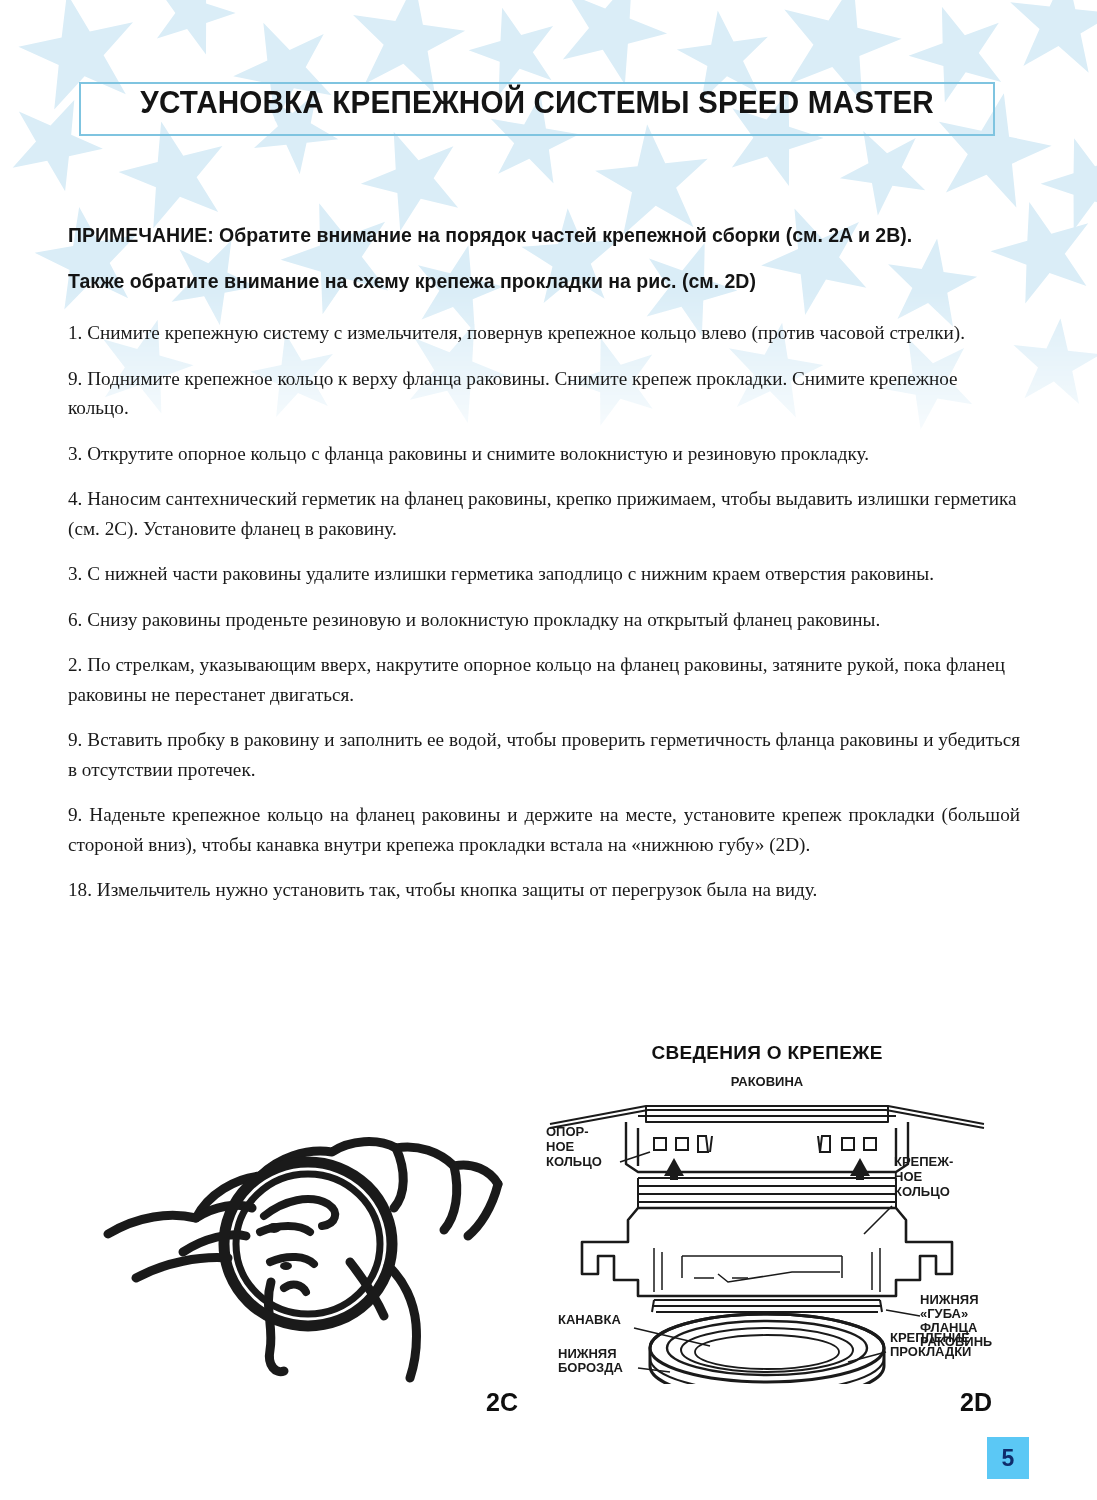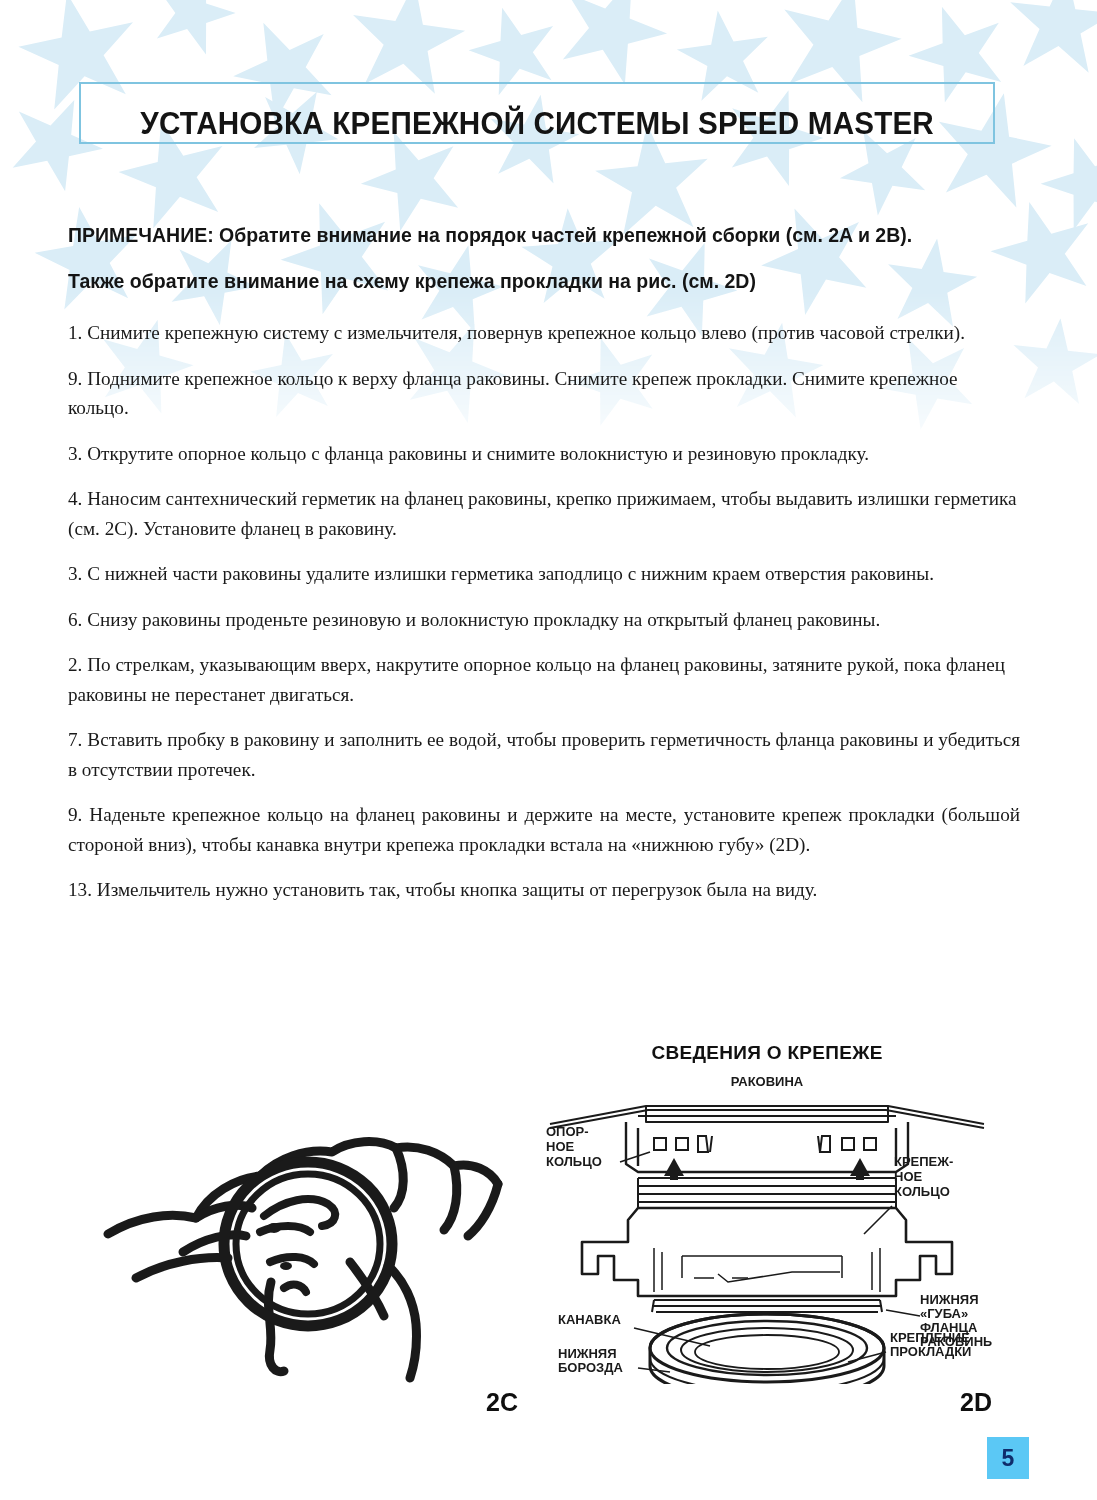--- a/index.html
+++ b/index.html
@@ -28,26 +28,26 @@
     z-index: 0;
   }
   .stars svg { display: block; }
 
   
   .title-box {
     position: absolute;
     left: 79px;
     top: 82px;
     width: 916px;
-    height: 62px;
+    height: 54px;
     box-sizing: border-box;
     border: 2px solid #7fc4e0;
     background: transparent;
     display: flex;
-    align-items: flex-end;
+    align-items: flex-start;
     justify-content: center;
     z-index: 3;
   }
   .title-text {
     font-family: "Liberation Sans", sans-serif;
     font-weight: bold;
     font-size: 31.5px;
     letter-spacing: 0.2px;
     color: #141414;
     white-space: nowrap;
@@ -215,23 +215,23 @@
     <p class="note">ПРИМЕЧАНИЕ: Обратите внимание на порядок частей крепежной сборки (см. 2A и 2B).</p>
     <p class="note second">Также обратите внимание на схему крепежа прокладки на рис. (см. 2D)</p>
 
     <p class="step nojustify">1. Снимите крепежную систему с измельчителя, повернув крепежное кольцо влево (против часовой стрелки).</p>
     <p class="step nojustify">9. Поднимите крепежное кольцо к верху фланца раковины. Снимите крепеж прокладки. Снимите крепежное кольцо.</p>
     <p class="step nojustify">3. Открутите опорное кольцо с фланца раковины и снимите волокнистую и резиновую прокладку.</p>
     <p class="step nojustify">4. Наносим сантехнический герметик на фланец раковины, крепко прижимаем, чтобы выдавить излишки герметика (см. 2C). Установите фланец в раковину.</p>
     <p class="step nojustify">3. С нижней части раковины удалите излишки герметика заподлицо с нижним краем отверстия раковины.</p>
     <p class="step">6. Снизу раковины проденьте резиновую и волокнистую прокладку на открытый фланец раковины.</p>
     <p class="step nojustify">2. По стрелкам, указывающим вверх, накрутите опорное кольцо на фланец раковины, затяните рукой, пока фланец раковины не перестанет двигаться.</p>
-    <p class="step">7. Вставить пробку в раковину и заполнить ее водой, чтобы проверить герметичность фланца раковины и убедиться в отсутствии протечек.</p>
+    <p class="step">9. Вставить пробку в раковину и заполнить ее водой, чтобы проверить герметичность фланца раковины и убедиться в отсутствии протечек.</p>
     <p class="step">9. Наденьте крепежное кольцо на фланец раковины и держите на месте, установите крепеж прокладки (большой стороной вниз), чтобы канавка внутри крепежа прокладки встала на «нижнюю губу» (2D).</p>
-    <p class="step nojustify">13. Измельчитель нужно установить так, чтобы кнопка защиты от перегрузок была на виду.</p>
+    <p class="step nojustify">18. Измельчитель нужно установить так, чтобы кнопка защиты от перегрузок была на виду.</p>
   </div>
 
   <div class="figures">
 
     <div class="fig fig-left">
       <div class="fig-heading">&nbsp;</div>
       <div class="fig-art fig-art-left">
         <svg viewBox="0 0 430 318" aria-hidden="true">
           <g fill="none" stroke="#1a1a1a" stroke-width="9" stroke-linecap="round" stroke-linejoin="round">
 

